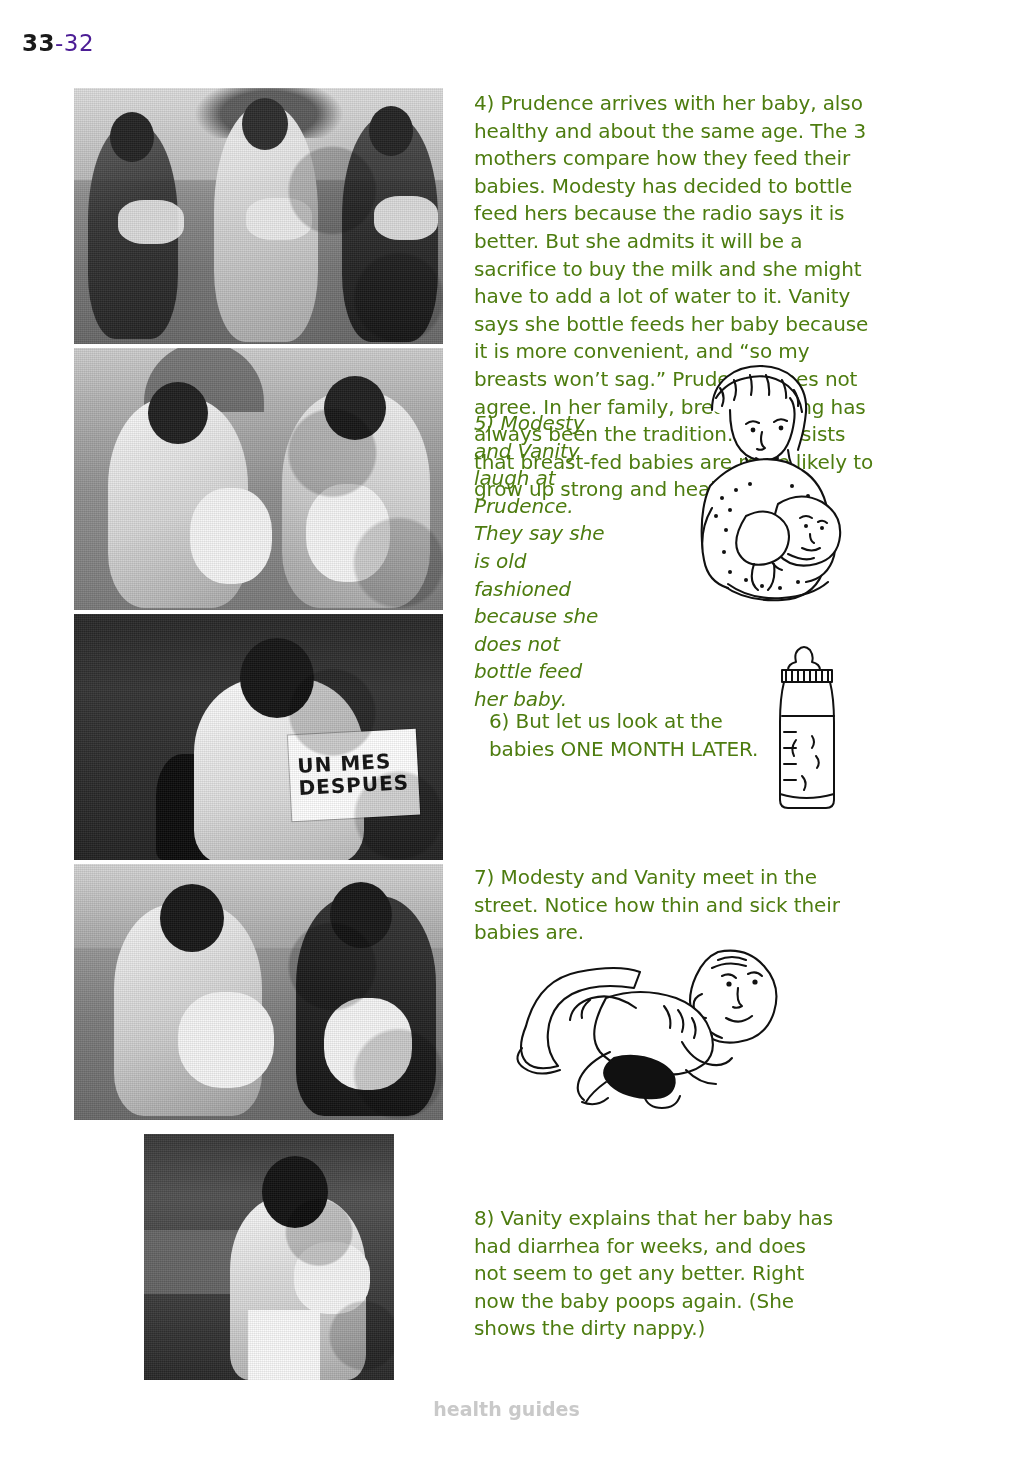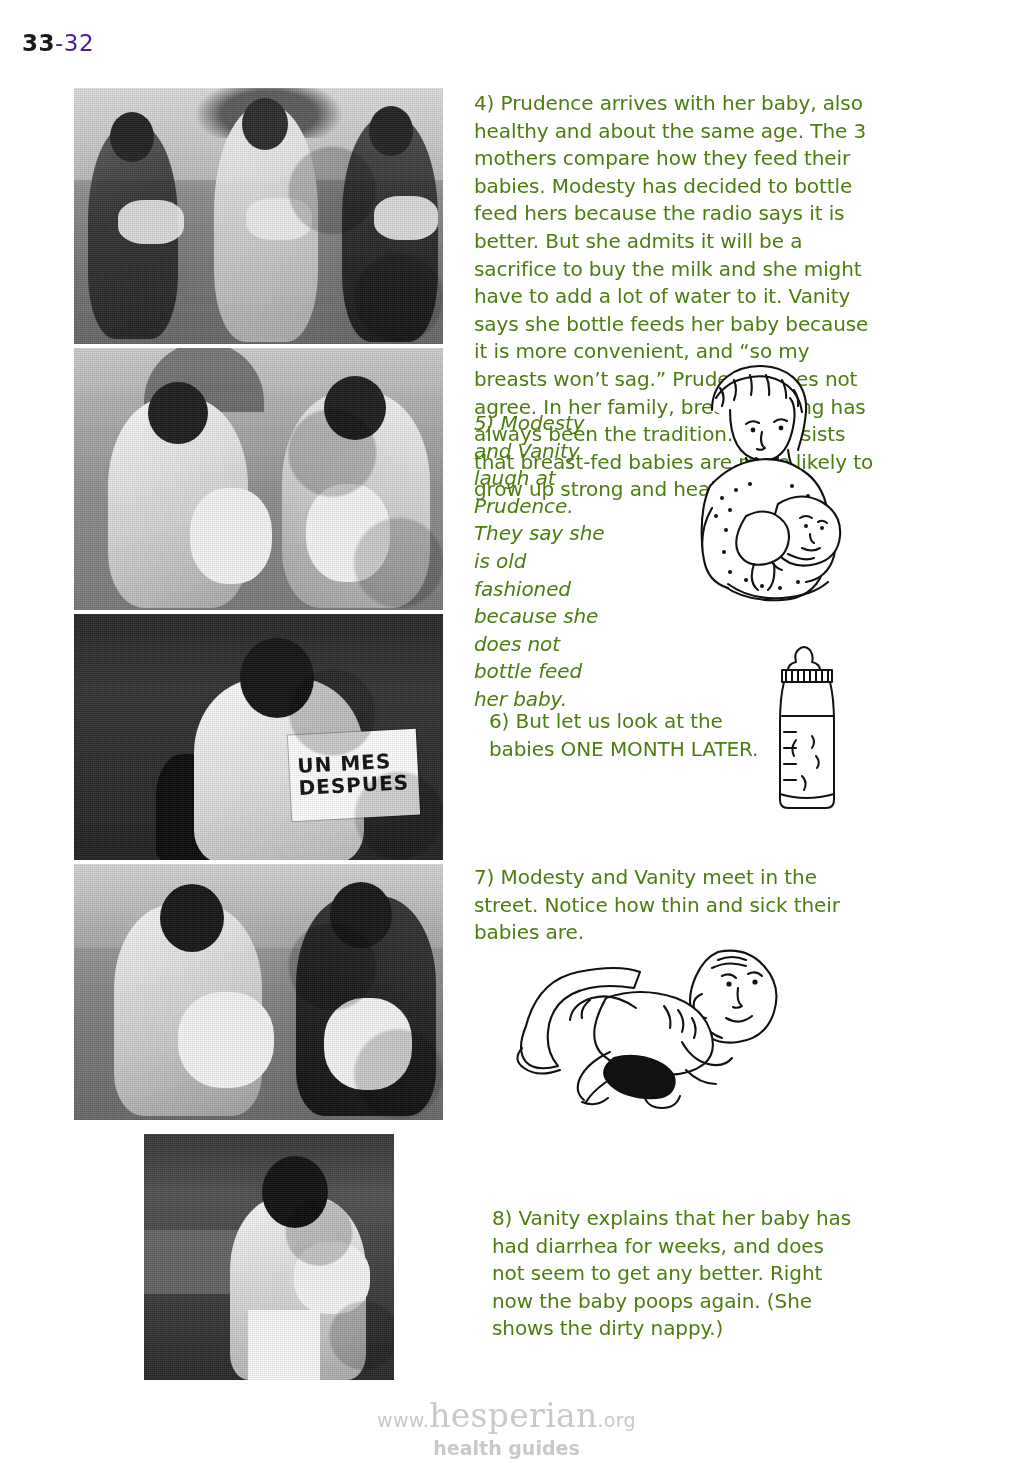--- a/index.html
+++ b/index.html
@@ -191,21 +191,21 @@
     font-size: 20px;
     line-height: 1.38;
     color: #4d7c0f;
     font-family: "DejaVu Sans", sans-serif;
     letter-spacing: -0.1px;
   }
   #para-4  { left: 474px; top: 90px;  width: 412px; }
   #para-5  { left: 474px; top: 410px; width: 145px; font-style: italic; }
   #para-6  { left: 474px; top: 708px; width: 300px; margin-left: 15px; }
   #para-7  { left: 474px; top: 864px; width: 390px; }
-  #para-8  { left: 492px; top: 1205px; width: 370px; }
+  #para-8  { left: 474px; top: 1205px; width: 370px; }
 
   
   .drawing { position: absolute; }
   #drawing-mother-babies { left: 650px; top: 358px; width: 230px; height: 262px; }
   #drawing-bottle       { left: 752px; top: 644px; width: 110px; height: 176px; }
   #drawing-sick-baby    { left: 486px; top: 930px; width: 330px; height: 186px; }
 
   
   .footer {
     position: absolute;
@@ -406,17 +406,14 @@
       <path d="M160 132 q-8 20 -2 34 q4 12 18 12 M176 178 q14 0 18 -12"></path>
       <path d="M200 140 q14 14 30 14"></path>
 
       <path d="M128 128 q22 -6 44 4 q20 10 16 24 q-4 14 -28 12 q-26 -2 -38 -16 q-10 -12 6 -24z" fill="#111" stroke="#111"></path>
       <path d="M120 152 q-14 10 -20 20" stroke="#111"></path>
     </g>
   </svg>
 </div>
 
 <div class="footer">
-  <div class="logo-line">
-    <span class="small">www.</span><span class="big">hesperian</span><span class="small">.org</span>
-  </div>
   <div class="tagline">health guides</div>
 </div>
 
 </body></html>

